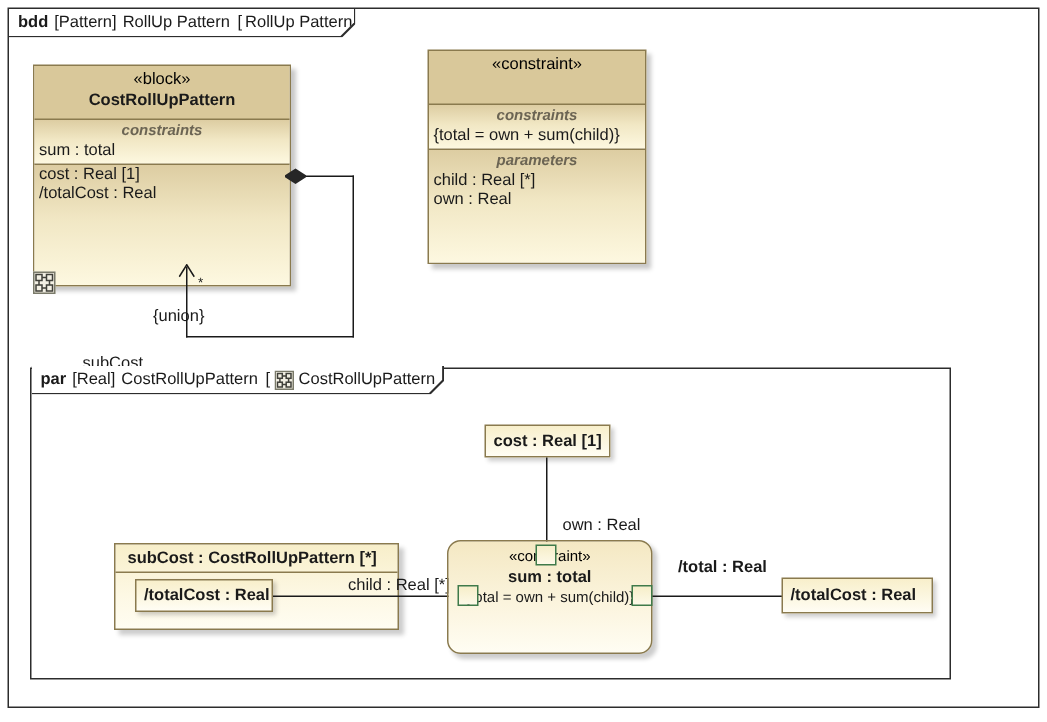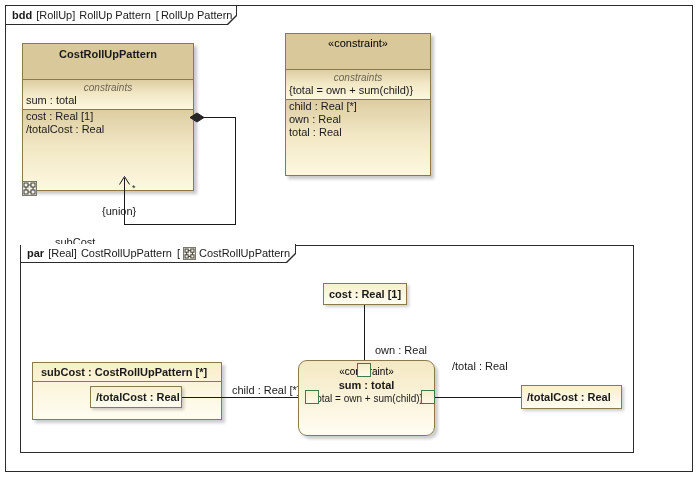--- a/index.html
+++ b/index.html
@@ -81,20 +81,21 @@
   }
   .compart:last-child { border-bottom: none; }
   .compart-label {
     display: block;
     text-align: center;
     font-style: italic;
     font-size: 10px;
     color: #6b6453;
     line-height: 13px;
     padding-top: 1px;
+    font-weight: bold;
   }
   .feature {
     display: block;
     font-size: 11px;
     line-height: 13px;
     padding-left: 3px;
     white-space: nowrap;
   }
 
   
@@ -124,20 +125,21 @@
   }
   .lbl-sm { font-size: 9px; }
 
   
   .pnode {
     position: absolute;
     box-sizing: border-box;
     border: 1px solid #8a7a4e;
     background: linear-gradient(to bottom, #f7eec9 0%, #fdf8e4 60%, #fffdf2 100%);
     box-shadow: 3px 3px 3px rgba(0,0,0,0.20);
+    margin-left: 44px;
   }
   .pnode-title {
     font-weight: bold;
     font-size: 11px;
     padding: 3px 5px 3px 8px;
     border-bottom: 1px solid #8a7a4e;
     white-space: nowrap;
     box-sizing: border-box;
   }
   .pvalue {
@@ -179,30 +181,31 @@
 <body>
 
 <div class="canvas">
 
   <div class="frame" style="left:5px; top:5px; width:688px; height:467px;">
   </div>
 
   <div class="hdr-clip" style="left:6px; top:6px; width:231px;">
     <div class="hdr-inner">
       <span class="fh-kind">bdd</span>
-      <span class="fh-meta">[RollUp]</span>
+      <span class="fh-meta">[Pattern]</span>
       <span class="fh-name">RollUp Pattern</span>
       <span class="fh-br">[</span>
       <span class="fh-name">RollUp Pattern</span>
       <span class="fh-br">]</span>
     </div>
   </div>
 
   <div class="node" style="left:22px; top:43px; width:172px; height:148px;">
     <div class="node-title" style="height:36px;">
+      <span class="stereo">«block»</span>
       <span class="nname">CostRollUpPattern</span>
     </div>
     <div class="compart" style="height:30px;">
       <span class="compart-label">constraints</span>
       <span class="feature">sum : total</span>
     </div>
     <div class="compart" style="height:80px;">
       <span class="feature">cost : Real [1]</span>
       <span class="feature">/totalCost : Real</span>
     </div>
@@ -224,23 +227,23 @@
 
   <div class="node" style="left:285px; top:33px; width:146px; height:143px;">
     <div class="node-title" style="height:36px;">
       <span class="stereo">«constraint»</span>
     </div>
     <div class="compart" style="height:30px;">
       <span class="compart-label">constraints</span>
       <span class="feature">{total = own + sum(child)}</span>
     </div>
     <div class="compart" style="height:75px;">
+      <span class="compart-label">parameters</span>
       <span class="feature">child : Real [*]</span>
       <span class="feature">own : Real</span>
-      <span class="feature">total : Real</span>
     </div>
   </div>
 
   <div class="ln ln-h" style="left:200px; top:117px; width:36px;"></div>
   <div class="ln ln-v" style="left:235px; top:117px; height:108px;"></div>
   <div class="ln ln-h" style="left:124px; top:224px; width:112px;"></div>
   <div class="ln ln-v" style="left:124px; top:178px; height:47px;"></div>
 
   <svg class="ln" style="left:190px; top:112px; width:14px; height:11px; background:transparent;" viewBox="0 0 14 11">
     <polygon points="0,5.5 7,1 14,5.5 7,10" fill="#262626" stroke="#262626" stroke-width="1"></polygon>
@@ -298,17 +301,17 @@
     <span class="stereo">«constraint»</span>
     <span class="nname">sum : total</span>
     <span class="cexpr">{total = own + sum(child)}</span>
   </div>
 
   <div class="port" style="left:357px; top:363px;"></div>
   <div class="port" style="left:305px; top:390px;"></div>
   <div class="port" style="left:421px; top:390px;"></div>
 
   <div class="ln ln-h" style="left:435px; top:397px; width:87px;"></div>
-  <span class="lbl" style="left:452px; top:360px;">/total : Real</span>
+  <span class="lbl" style="left:452px; top:372px;font-weight:bold;">/total : Real</span>
 
   <div class="pvalue" style="left:521px; top:385px; width:101px; height:24px;">/totalCost : Real</div>
 
 </div>
 
 </body></html>

